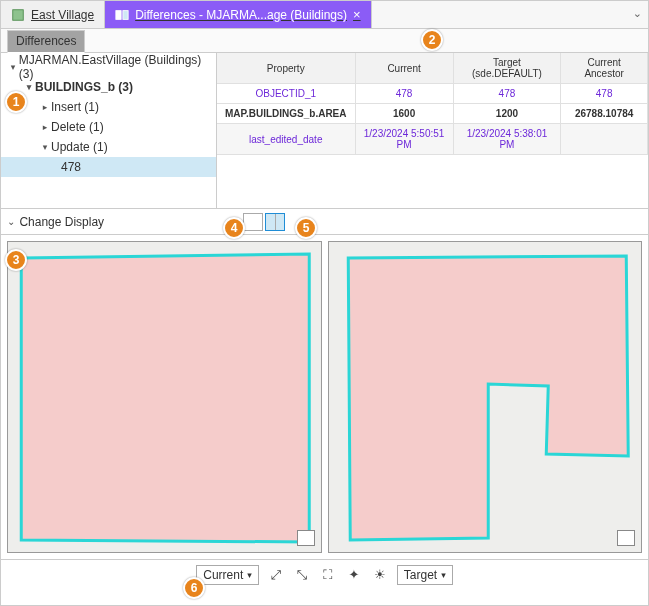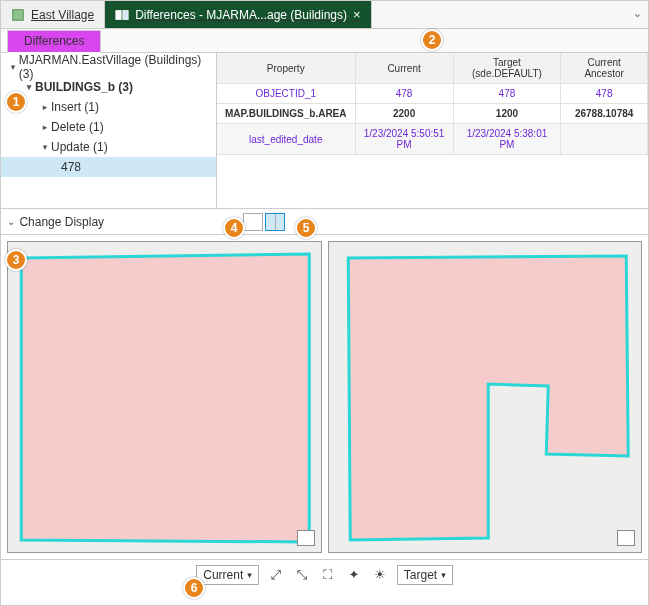--- a/index.html
+++ b/index.html
@@ -27,44 +27,44 @@
   .tab {
     display: flex;
     align-items: center;
     gap: 6px;
     padding: 0 10px;
     border-right: 1px solid #ccc;
     background: #f0f0f0;
     cursor: pointer;
   }
   .tab.active {
-    background: #14532d;
+    background: #8b5cf6;
     color: #fff;
   }
   .tab.active .tab-close { color: #fff; }
   .tab-close { font-size: 13px; cursor: pointer; }
   .window-chevron {
     position: absolute;
     right: 6px;
     top: 6px;
     color: #666;
     font-size: 11px;
   }
   .subtabbar {
     display: flex;
     height: 24px;
     border-bottom: 1px solid #ccc;
     padding-left: 6px;
     background: #fafafa;
   }
   .subtab {
-    padding: 3px 16px;
+    padding: 3px 8px;
     border: 1px solid #ccc;
     border-bottom: 1px solid #fff;
-    background: #d946ef;
+    background: #a3a3a3;
     position: relative;
     top: 1px;
     cursor: pointer;
   }
   .main-split {
     display: flex;
     height: 156px;
     border-bottom: 1px solid #ccc;
   }
   .tree-pane {
@@ -273,21 +273,21 @@
       </thead>
       <tbody id="grid-body">
           <tr class="disabled-row">
             <td>OBJECTID_1</td>
             <td>478</td>
             <td>478</td>
             <td>478</td>
           </tr>
           <tr class="bold-row">
             <td>MAP.BUILDINGS_b.AREA</td>
-            <td>2200</td>
+            <td>1600</td>
             <td>1200</td>
             <td>26788.10784</td>
           </tr>
           <tr class="disabled-row alt">
             <td>last_edited_date</td>
             <td>1/23/2024 5:50:51 PM</td>
             <td>1/23/2024 5:38:01 PM</td>
             <td></td>
           </tr>
         </tbody>

